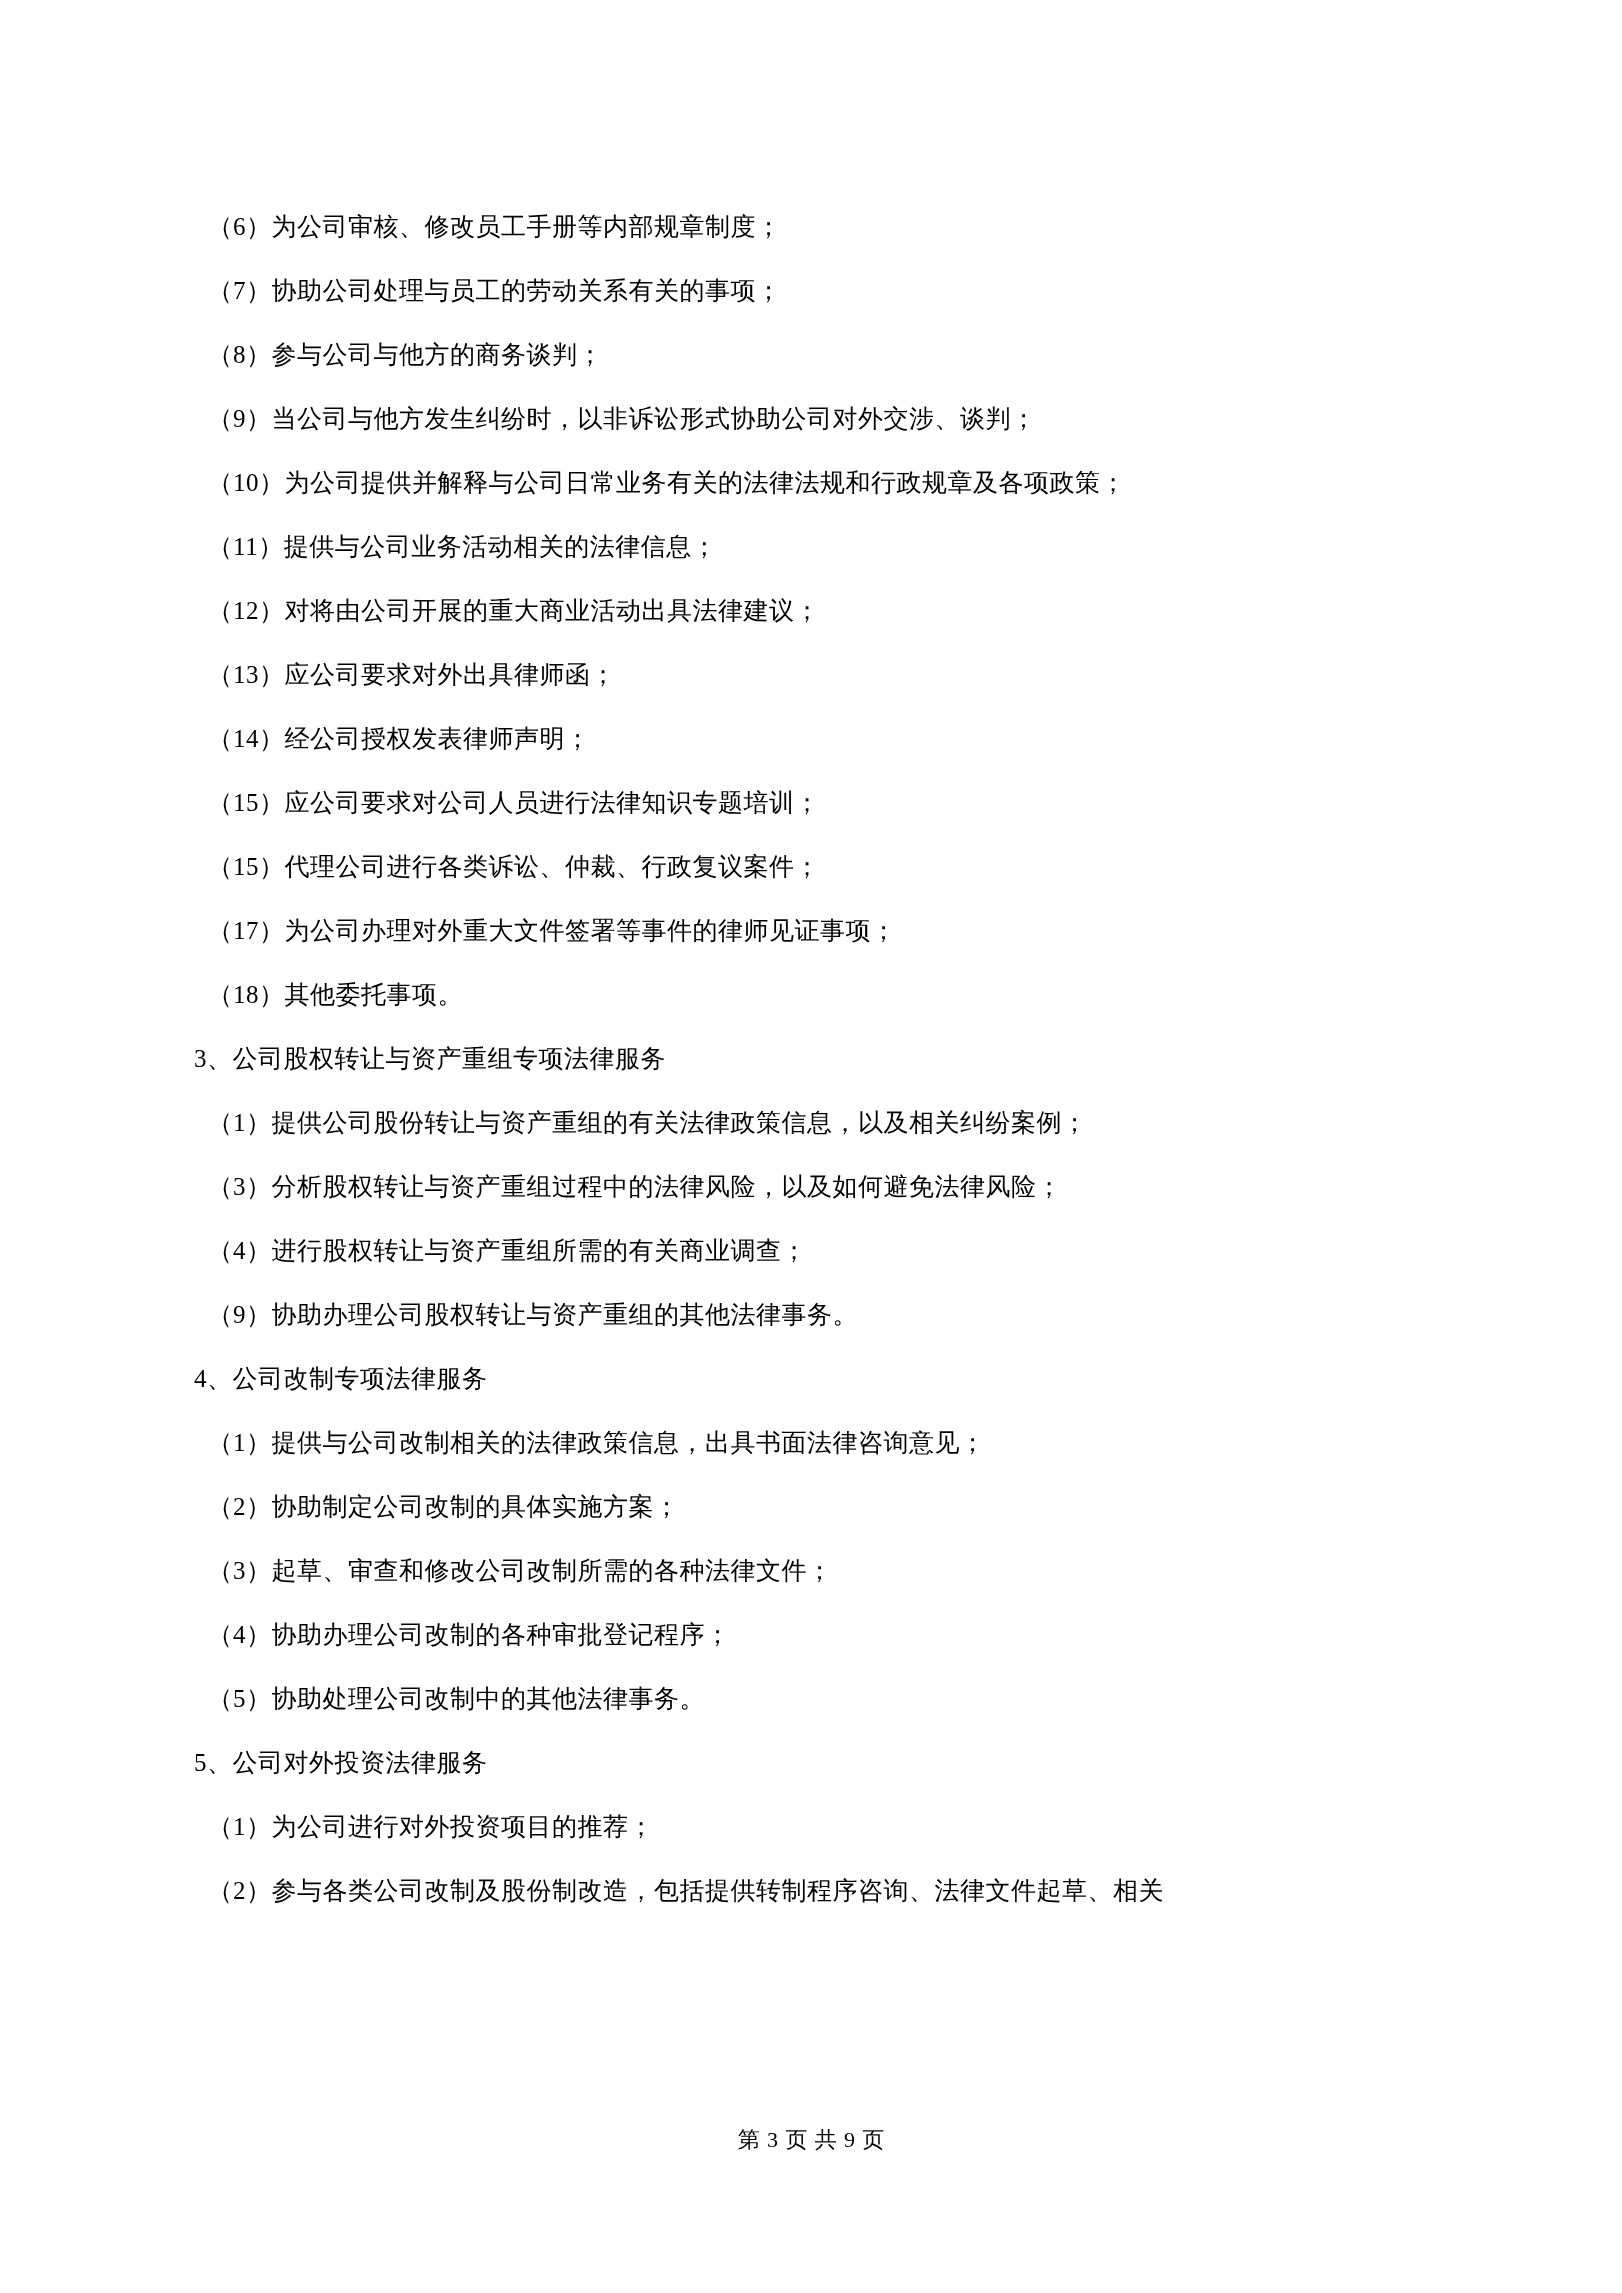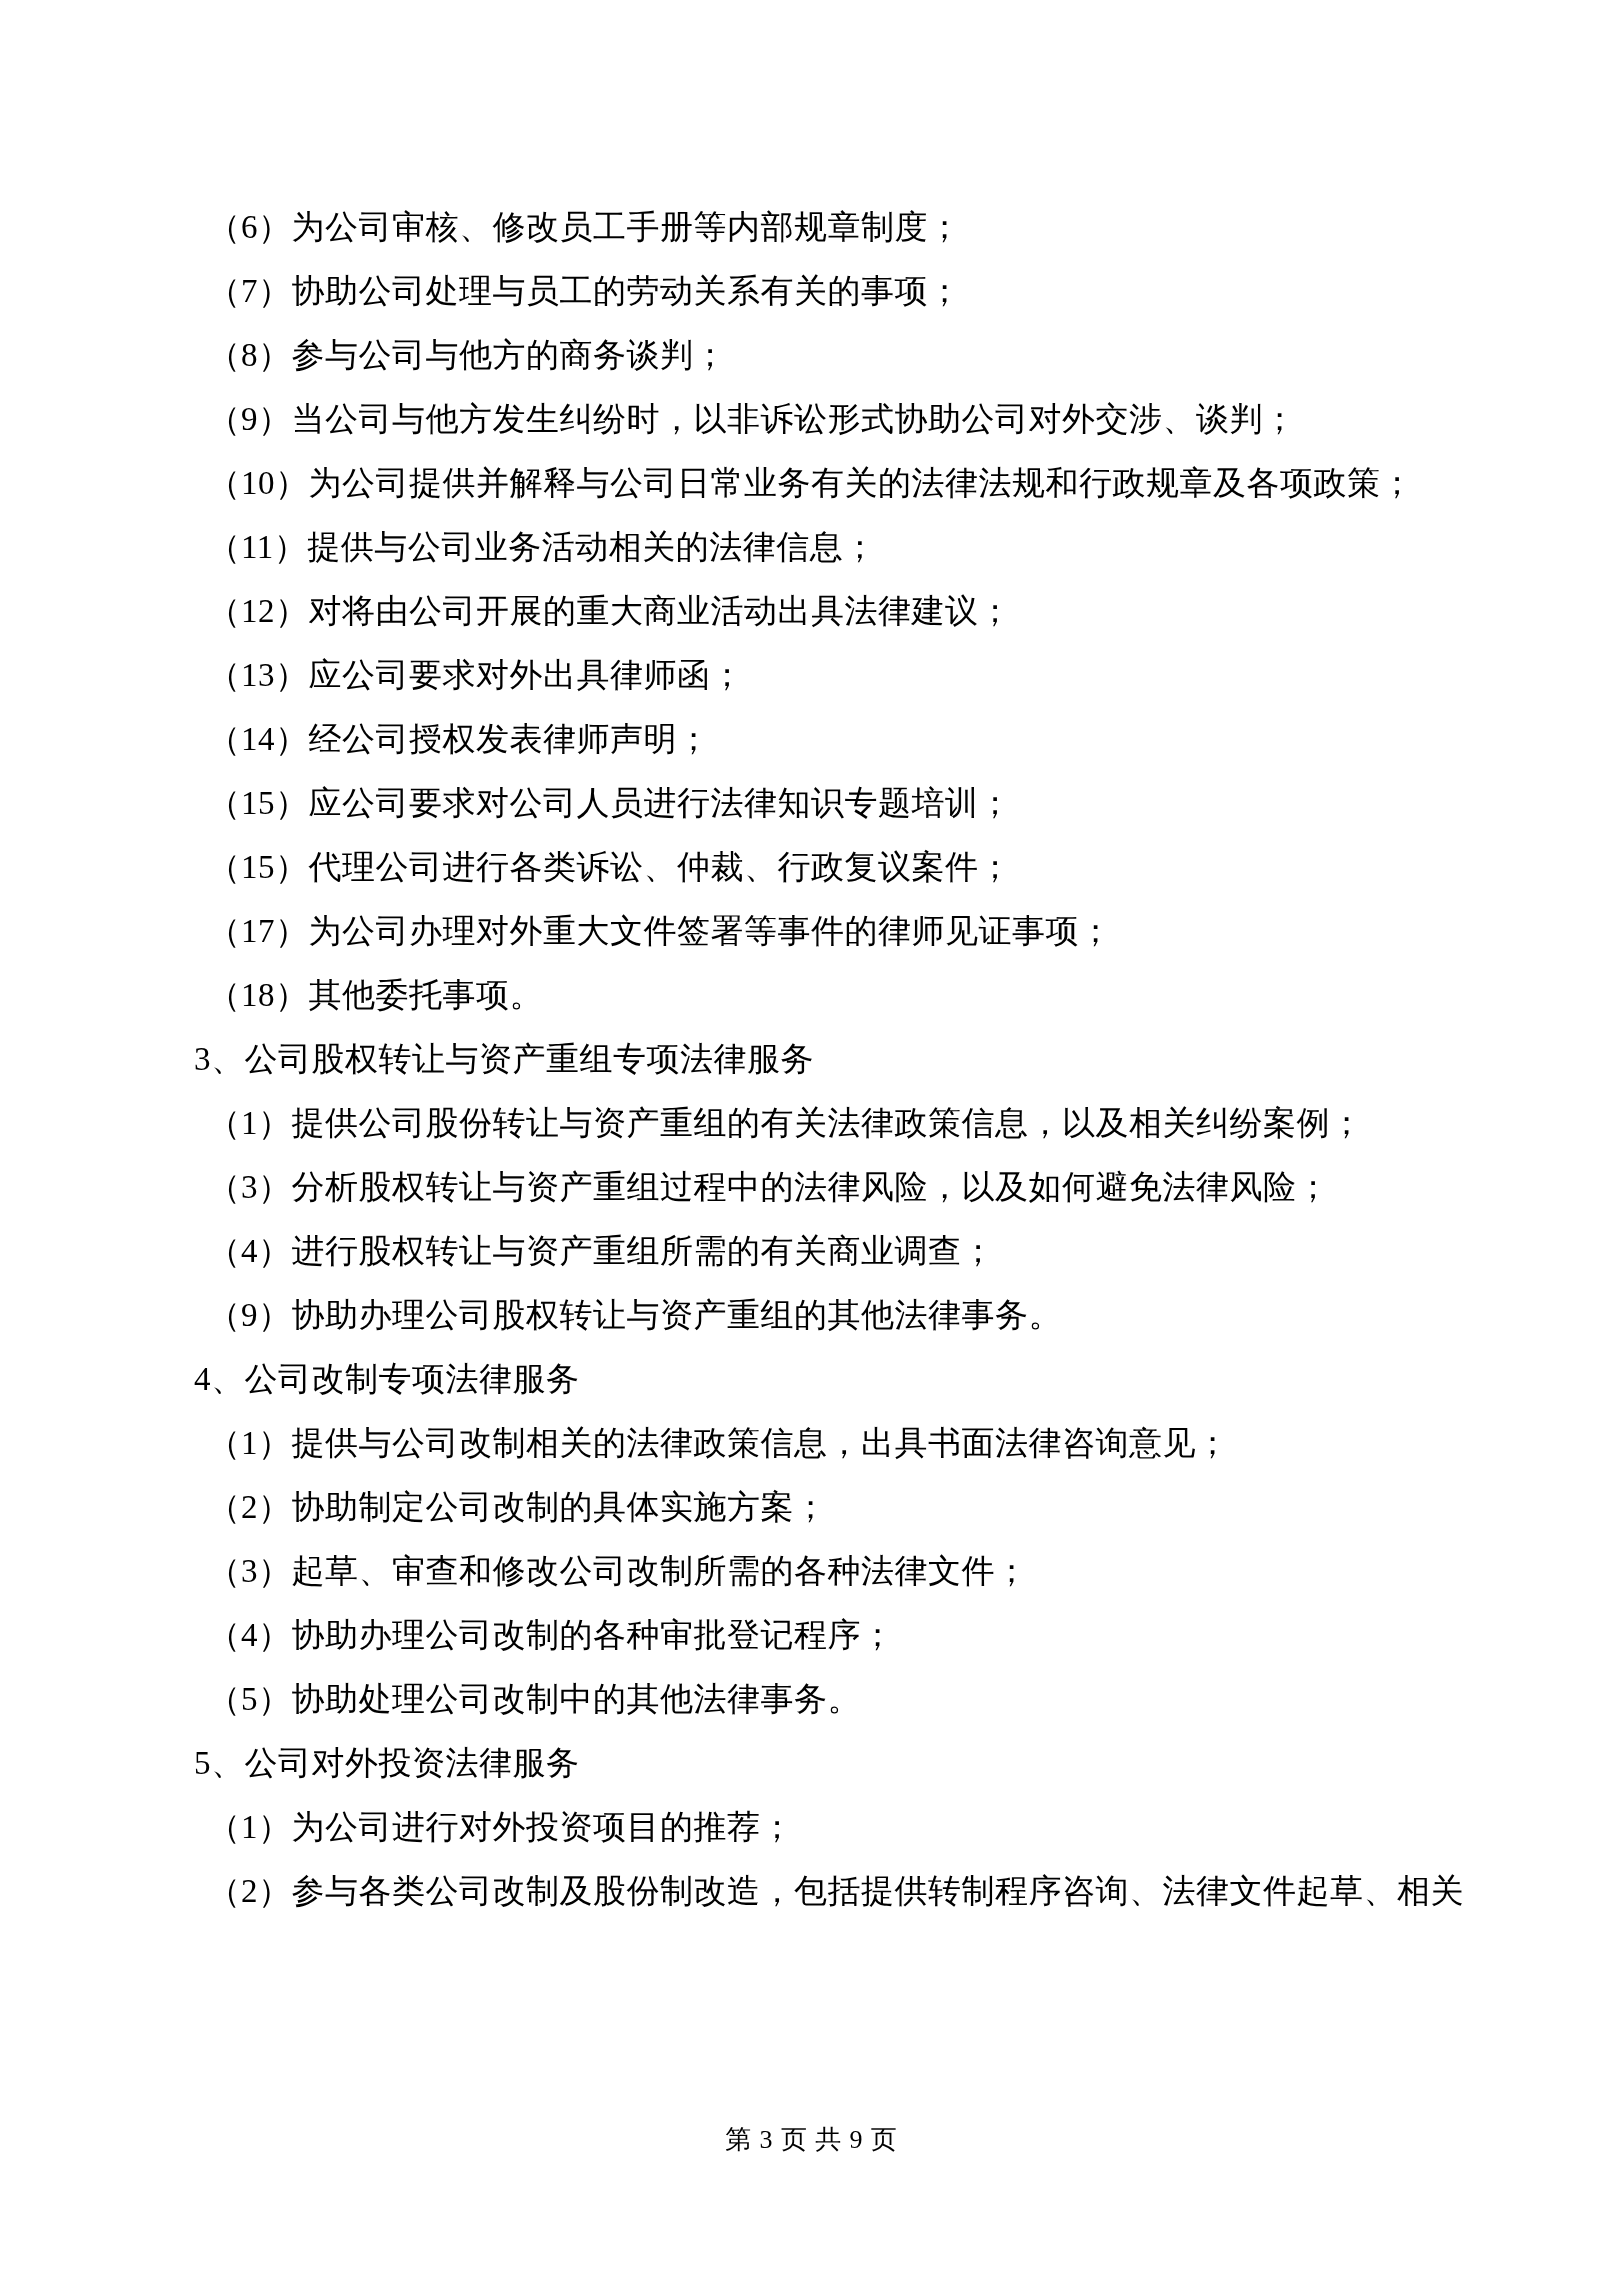--- a/index.html
+++ b/index.html
@@ -18,35 +18,35 @@
   }
   .content {
     position: absolute;
     left: 194px;
     top: 195px;
     width: 1241px;
   }
   .line {
     margin: 0;
     padding: 0;
-    font-size: 33px;
+    font-size: 25px;
     line-height: 64px;
     white-space: nowrap;
     letter-spacing: 0.5px;
   }
   .indent {
     padding-left: 13.6px;
   }
   .footer {
     position: absolute;
     top: 2122px;
     left: 0;
     width: 100%;
     text-align: center;
-    font-size: 26px;
+    font-size: 22px;
     line-height: 36px;
     letter-spacing: 0.9px;
   }
 </style>
 </head>
 <body>
 
 <div class="page">
   <div class="content">
     <p class="line indent">（6）为公司审核、修改员工手册等内部规章制度；</p>

